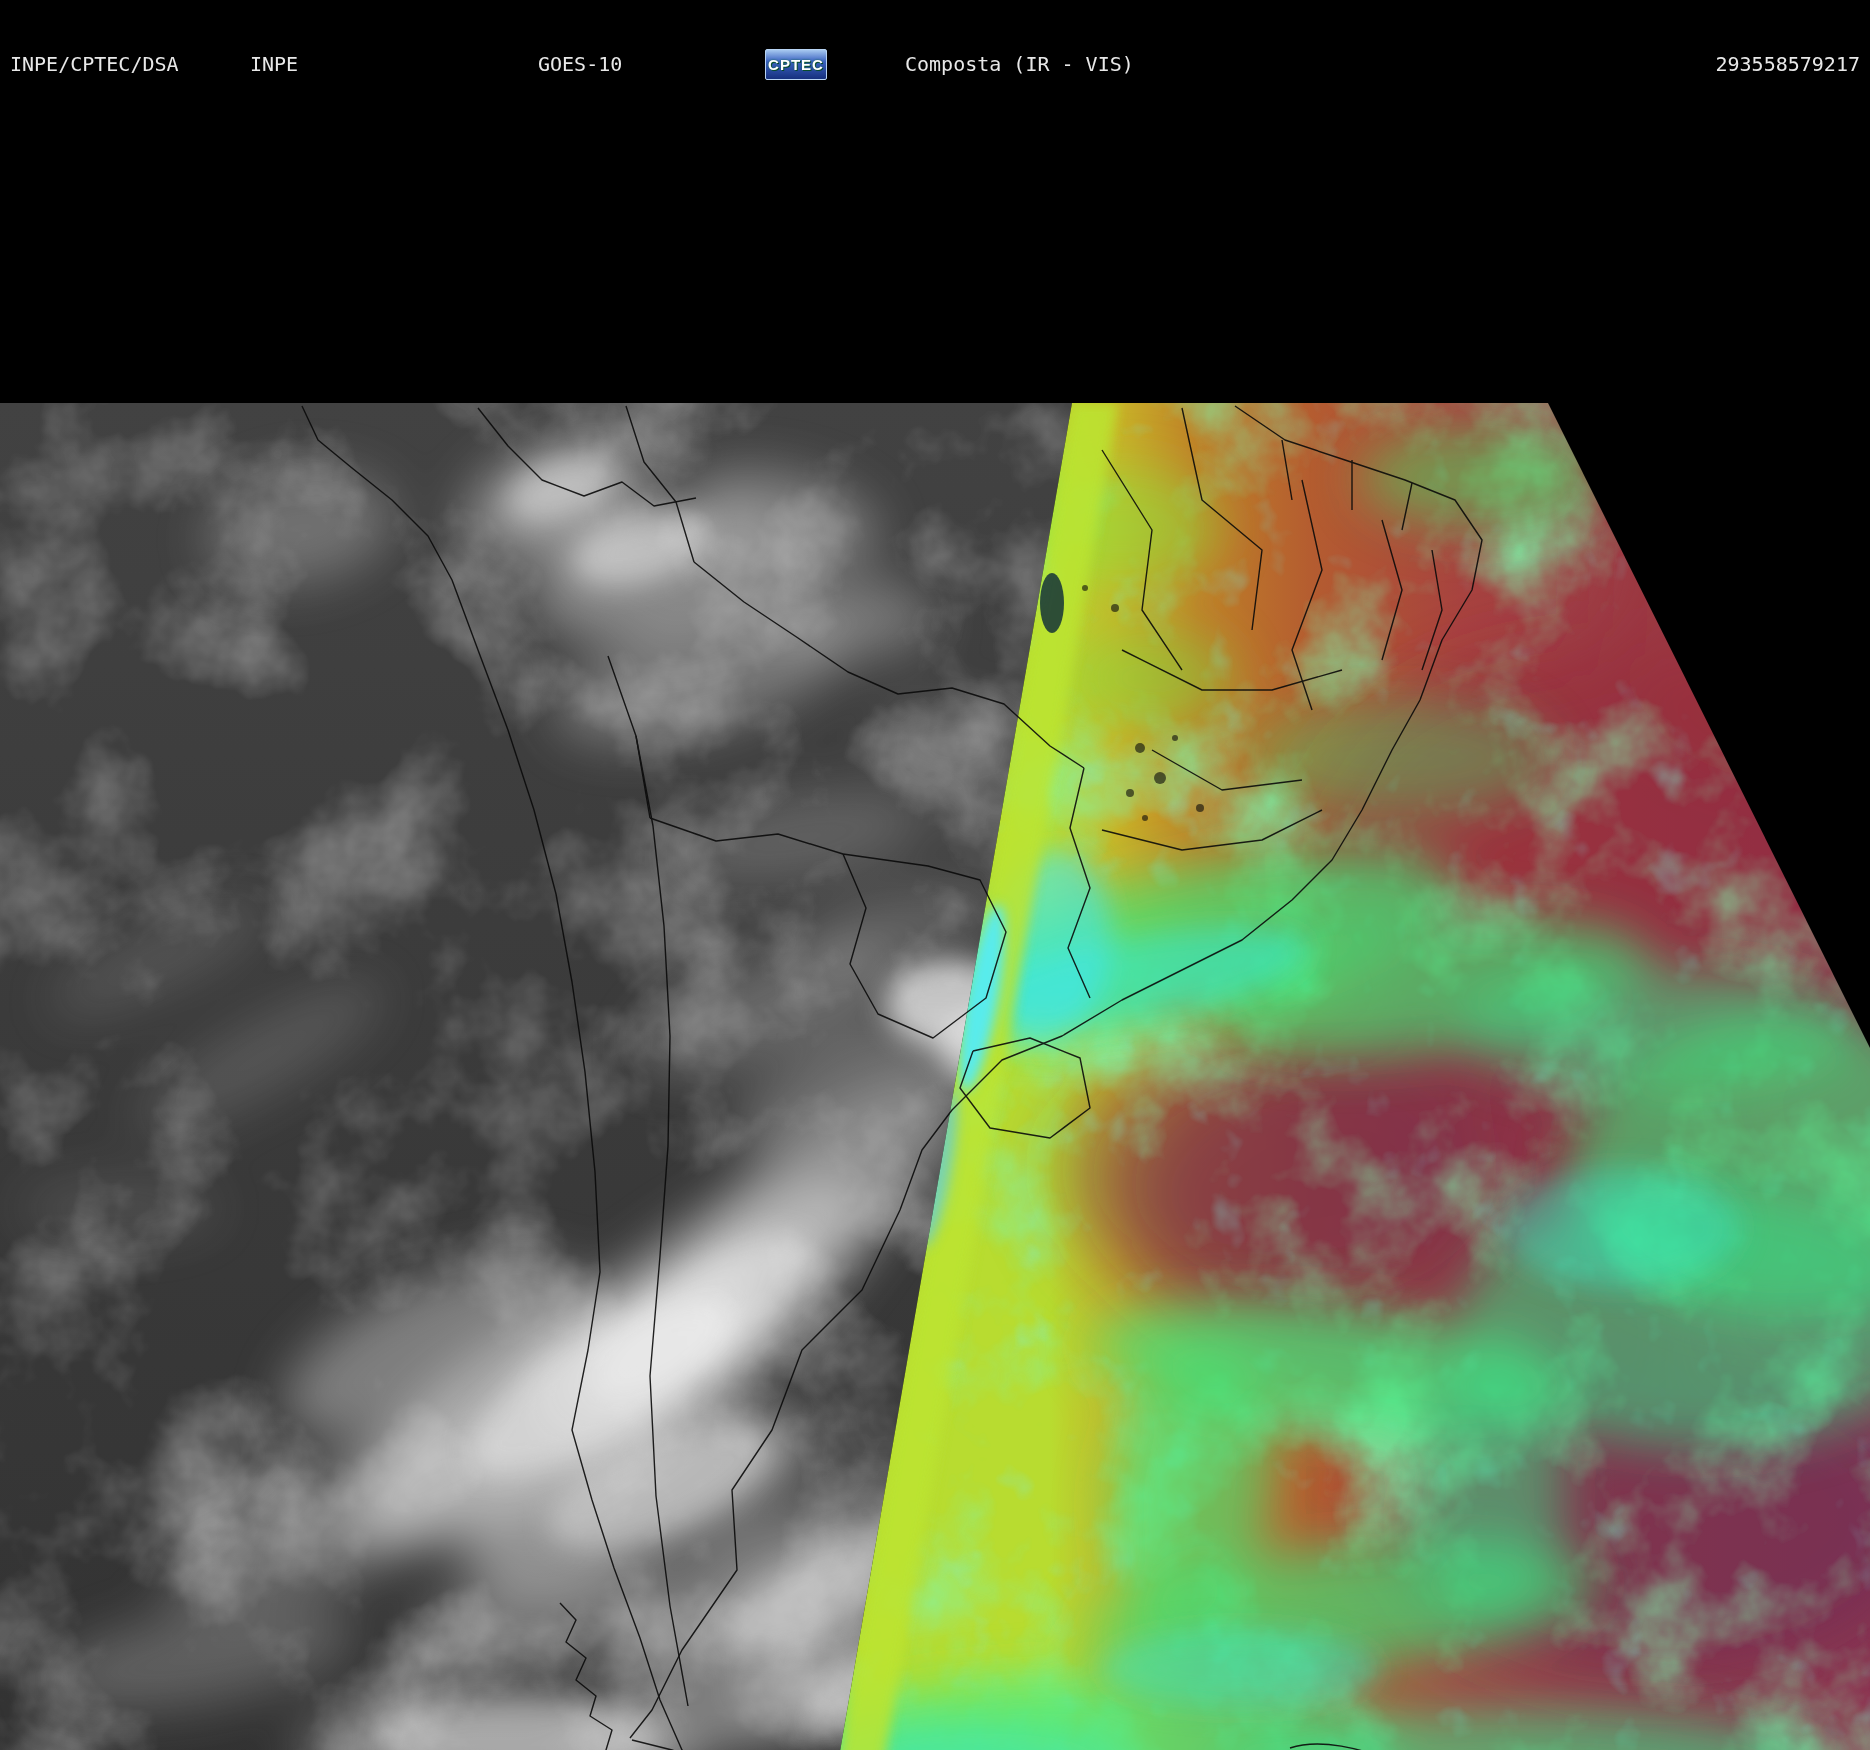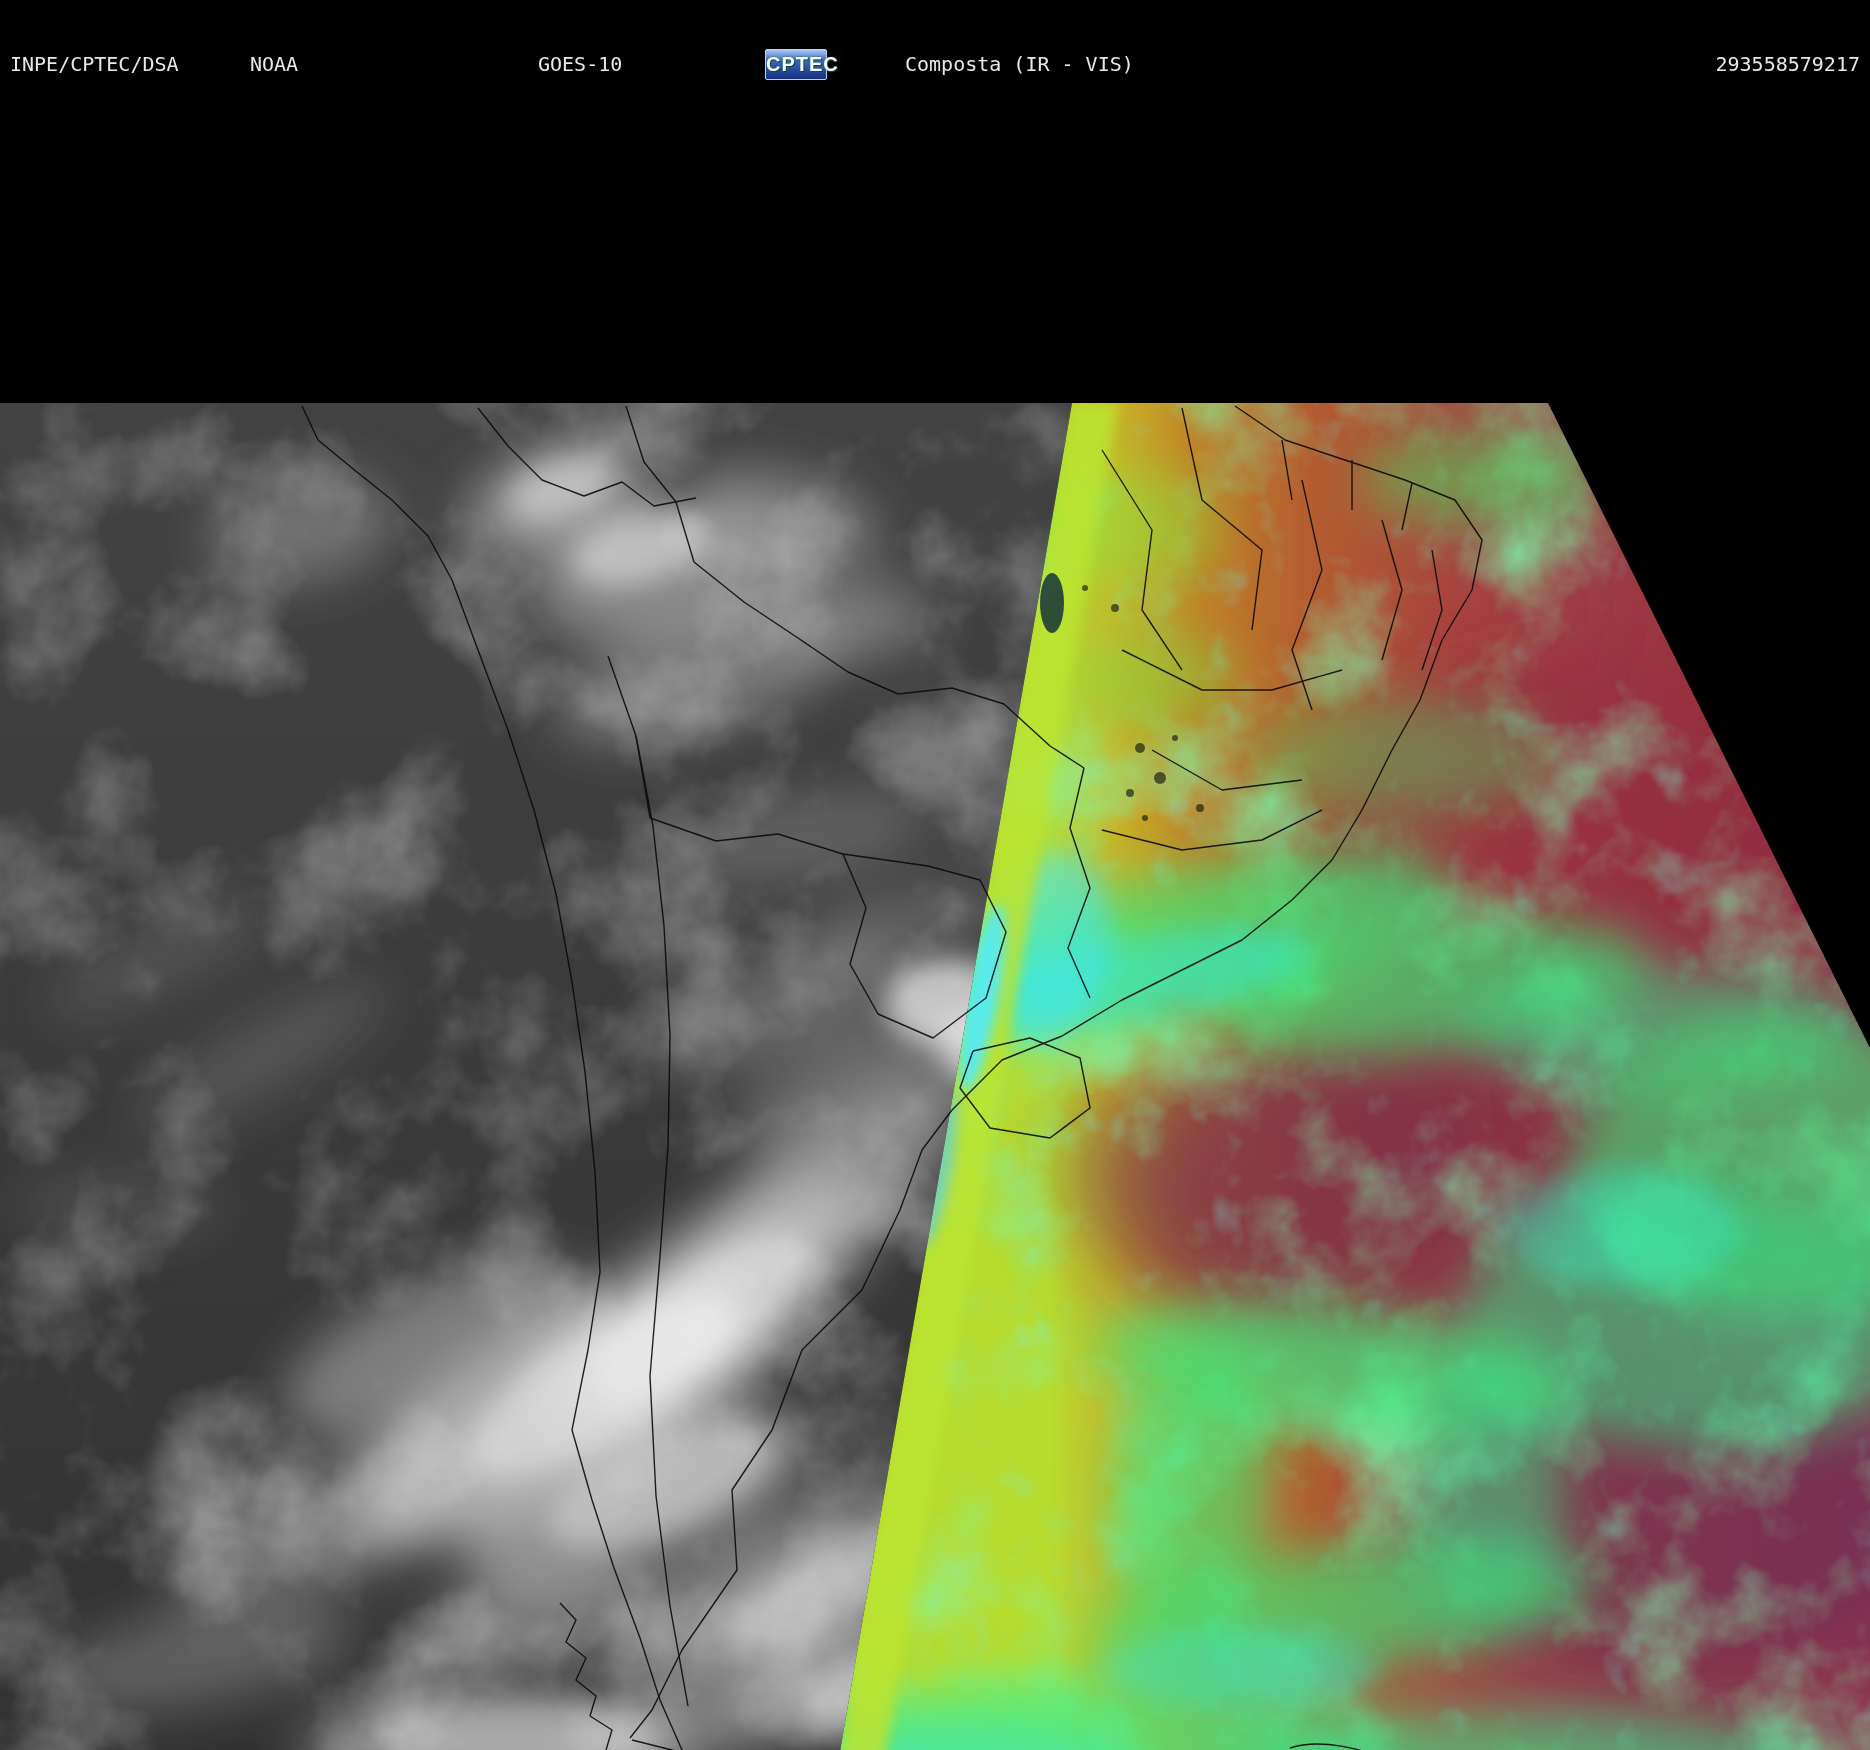--- a/index.html
+++ b/index.html
@@ -20,21 +20,21 @@
   .bar span { position:absolute; white-space:pre; }
   .t-agency  { left:10px; }
   .t-noaa    { left:250px; }
   .t-sat     { left:538px;text-align:right; }
   .t-product { left:905px;text-align:right; }
   .t-time    { right:10px; }
   .logo {
     position:absolute; left:765px; top:1px; width:62px; height:31px; z-index:11;
     background:linear-gradient(180deg,#a6c8f0 0%, #3a62c0 40%, #16307e 100%);
     border:1px solid #b8d4f4; border-radius:2px;
-    color:#ffffff; font-weight:bold; font-size:20px; letter-spacing:1px;
+    color:#ffffff; font-weight:bold; font-size:15px; letter-spacing:1px;
     text-align:center; line-height:29px;
     font-family:"Liberation Sans", sans-serif;
     text-shadow:0 0 2px #0c6a3a, 1px 1px 0 #064428;
   }
 </style>
 </head>
 <body>
 
 <div class="screen">
 
@@ -236,21 +236,21 @@
       <path d="M1382,472 L1402,542 L1382,612"></path>
       <path d="M1432,502 L1442,562 L1422,622"></path>
       <path d="M1282,392 L1292,452 M1352,412 L1352,462 M1412,435 L1402,482"></path>
 
       <path d="M1290,1700 C1320,1690 1360,1700 1400,1715"></path>
     </g>
   </svg>
 
   <div class="bar">
     <span class="t-agency">INPE/CPTEC/DSA</span>
-    <span class="t-noaa">NOAA</span>
+    <span class="t-noaa">INPE</span>
     <span class="t-sat">GOES-10</span>
     <span class="t-product">Composta (IR - VIS)</span>
     <span class="t-time">293558579217</span>
   </div>
   <div class="logo">
     <span>CPTEC</span>
   </div>
 
 </div>
 

